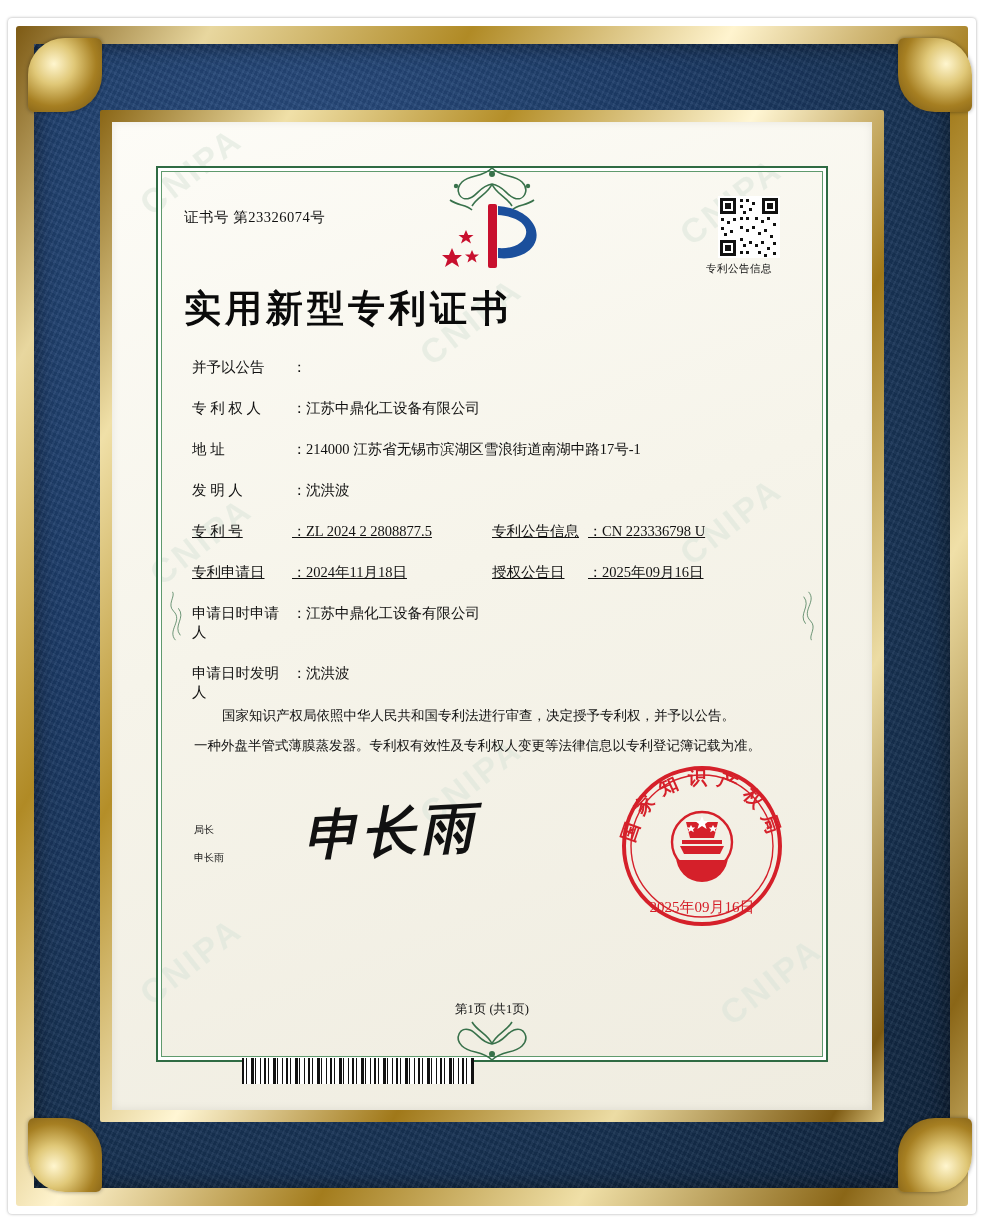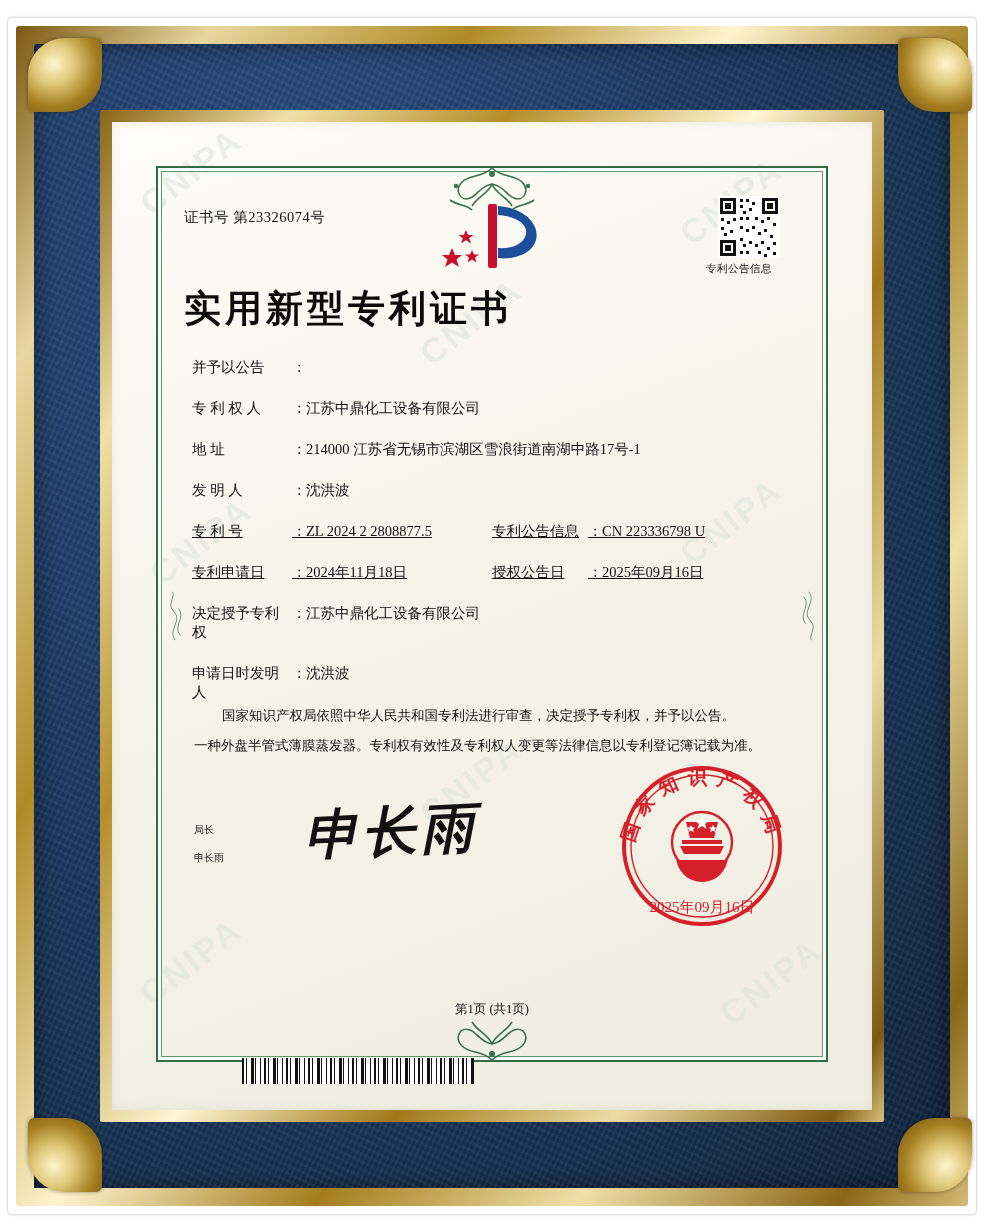--- a/index.html
+++ b/index.html
@@ -357,21 +357,21 @@
               <span class="val">2024年11月18日</span>
             </div>
             <div class="half right">
               <span class="lbl">授权公告日</span>
               <span class="colon">：</span>
               <span class="val">2025年09月16日</span>
             </div>
           </div>
 
           <div class="row">
-            <span class="lbl" style="width:100px">决定授予专利权</span>
+            <span class="lbl" style="width:100px">申请日时申请人</span>
             <span class="colon">：</span>
             <span class="val">江苏中鼎化工设备有限公司</span>
           </div>
 
           <div class="row">
             <span class="lbl" style="width:100px">申请日时发明人</span>
             <span class="colon">：</span>
             <span class="val">沈洪波</span>
           </div>
         </div>

